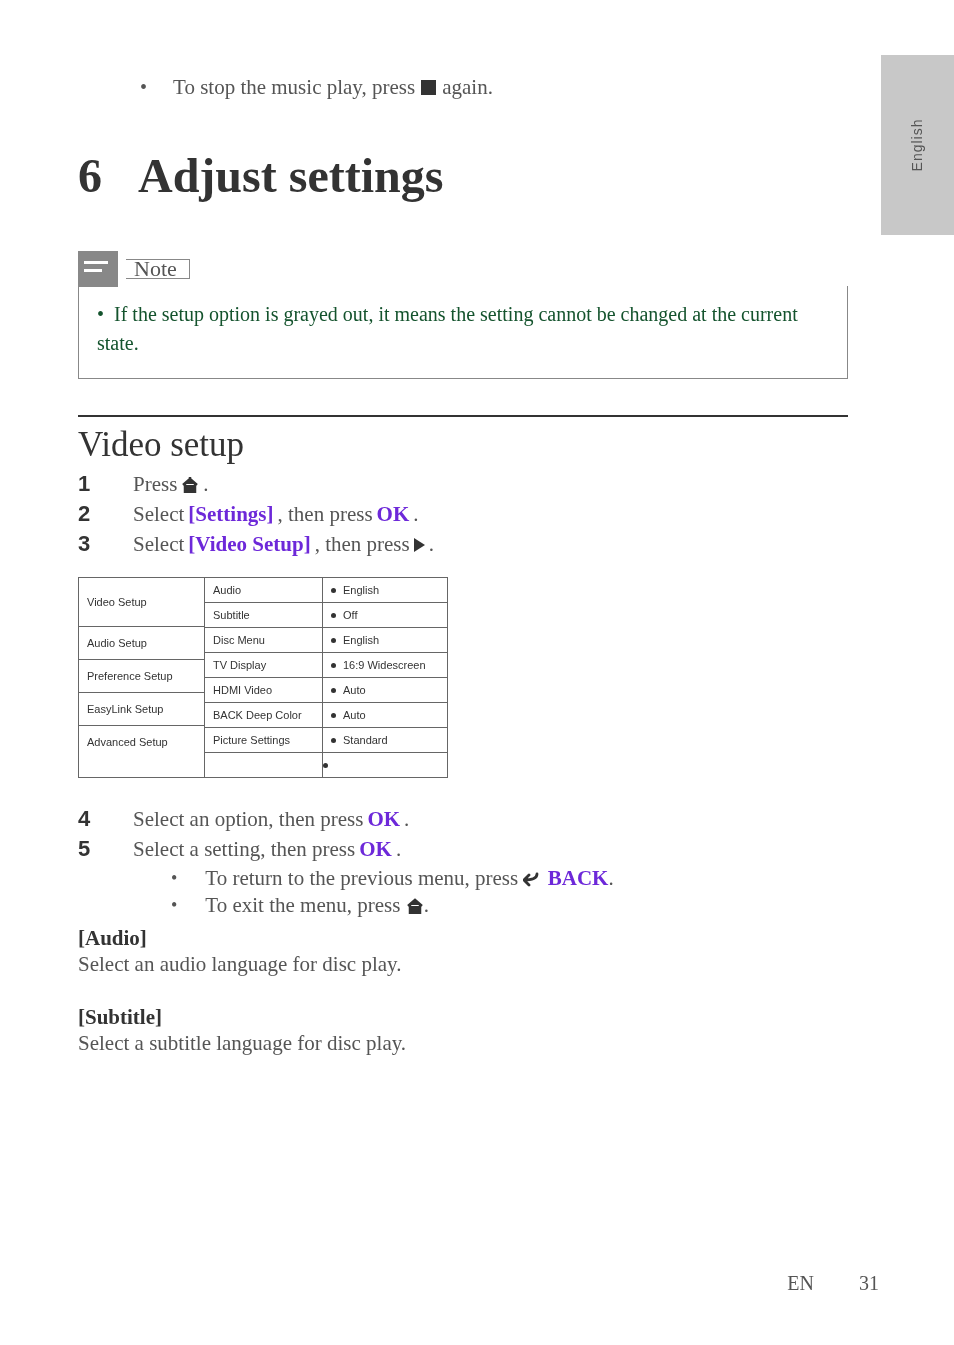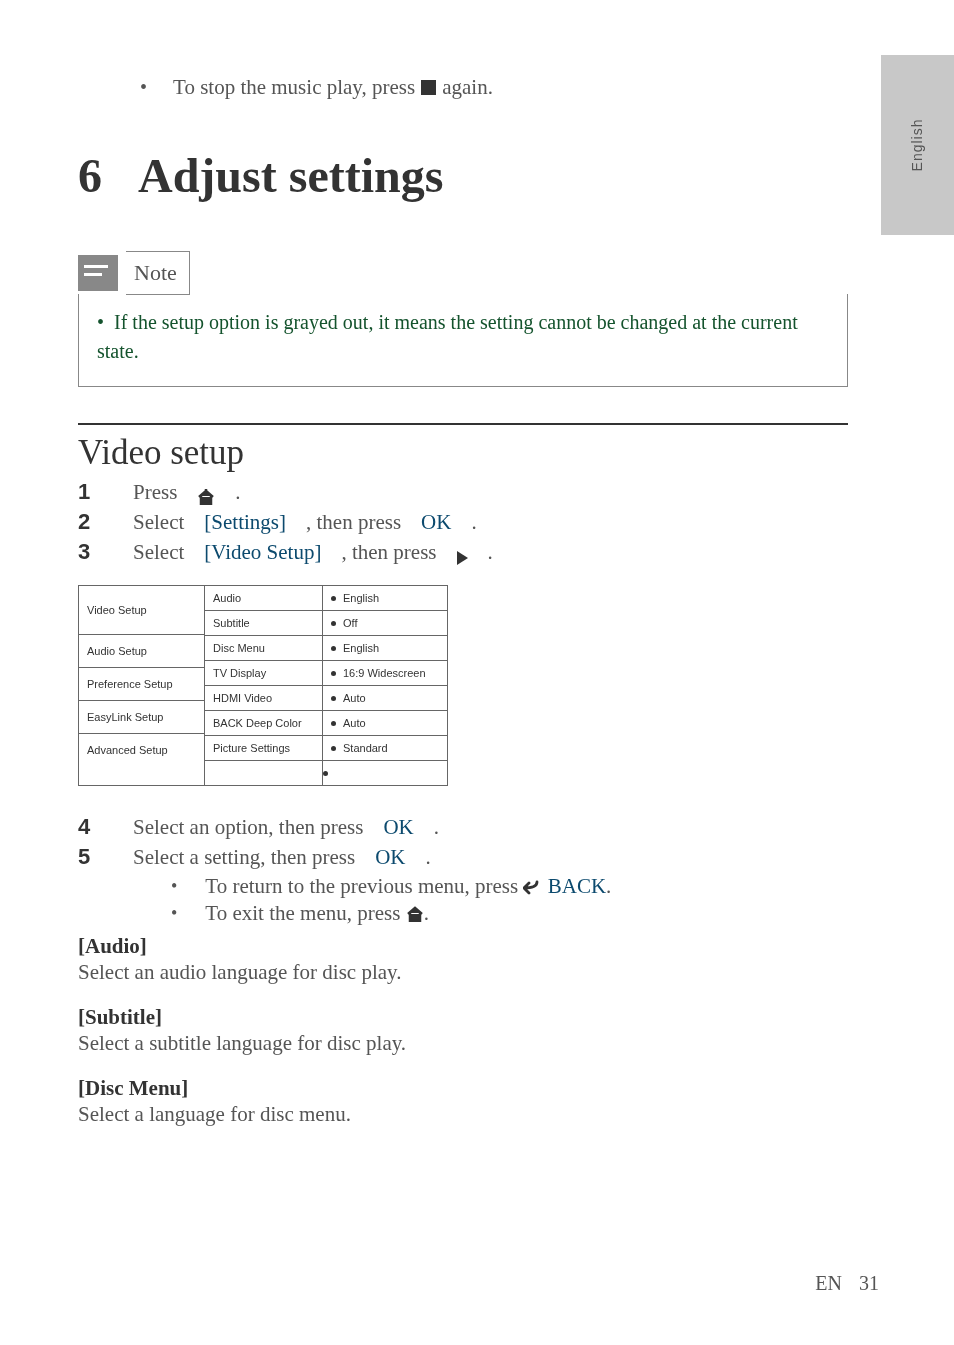--- a/index.html
+++ b/index.html
@@ -79,21 +79,21 @@
       background: #fff;
     }
     .note-icon::before { top: 10px; width: 24px; }
     .note-icon::after { top: 18px; width: 18px; }
     .note-label {
       font-size: 22px;
       color: #555;
       border: 1px solid #888;
       border-left: none;
       padding: 5px 12px 5px 8px;
-      height: 44px;
+      height: 20px;
       display: flex;
       align-items: center;
     }
     .note-body {
       border: 1px solid #888;
       border-top: none;
       padding: 14px 32px 20px 18px;
       font-size: 20px;
       line-height: 1.45;
       color: #14532d;
@@ -117,22 +117,22 @@
       margin-bottom: 4px;
     }
     .step-num {
       font-family: Arial, sans-serif;
       font-weight: bold;
       font-size: 22px;
       color: #333;
       width: 55px;
       flex-shrink: 0;
     }
-    .step-text { display: inline-flex; align-items: flex-end; flex-wrap: wrap; gap: 20px; }
-    .bold { font-weight: normal; color: #0c4a6e; }
+    .step-text { display: inline-flex; align-items: center; flex-wrap: wrap; gap: 4px; }
+    .bold { font-weight: bold; color: #6d28d9; }
     .home-icon {
       display: inline-flex;
       width: 18px;
       height: 16px;
       position: relative;
       vertical-align: middle;
     }
     .home-icon svg { width: 18px; height: 16px; }
     .play-icon {
       display: inline-block;
@@ -207,29 +207,29 @@
     .section-item .head {
       font-weight: bold;
       font-size: 21px;
       color: #333;
     }
     .section-item .desc {
       font-size: 21px;
       color: #555;
       margin-top: 1px;
     }
-    .section-item + .section-item { margin-top: 20px; }
+    .section-item + .section-item { margin-top: 28px; }
     .footer {
       position: absolute;
       bottom: 50px;
       right: 75px;
       font-size: 20px;
       color: #555;
     }
-    .footer .lang { margin-right: 12px; }
+    .footer .lang { margin-right: 40px; }
   </style>
 </head>
 <body>
 
 <div class="sidebar-tab">
   <div class="sidebar-label">English</div>
 </div>
 
 <div class="content">
   <div class="stop-line">
@@ -369,22 +369,18 @@
   </div>
 
   <div class="section-item">
     <div class="head">[Audio]</div>
     <div class="desc">Select an audio language for disc play.</div>
   </div>
   <div class="section-item">
     <div class="head">[Subtitle]</div>
     <div class="desc">Select a subtitle language for disc play.</div>
   </div>
-  <div class="section-item">
-    <div class="head">[Disc Menu]</div>
-    <div class="desc">Select a language for disc menu.</div>
-  </div>
 </div>
 
 <div class="footer">
   <span class="lang">EN</span>
   <span>31</span>
 </div>
 
 </body></html>

